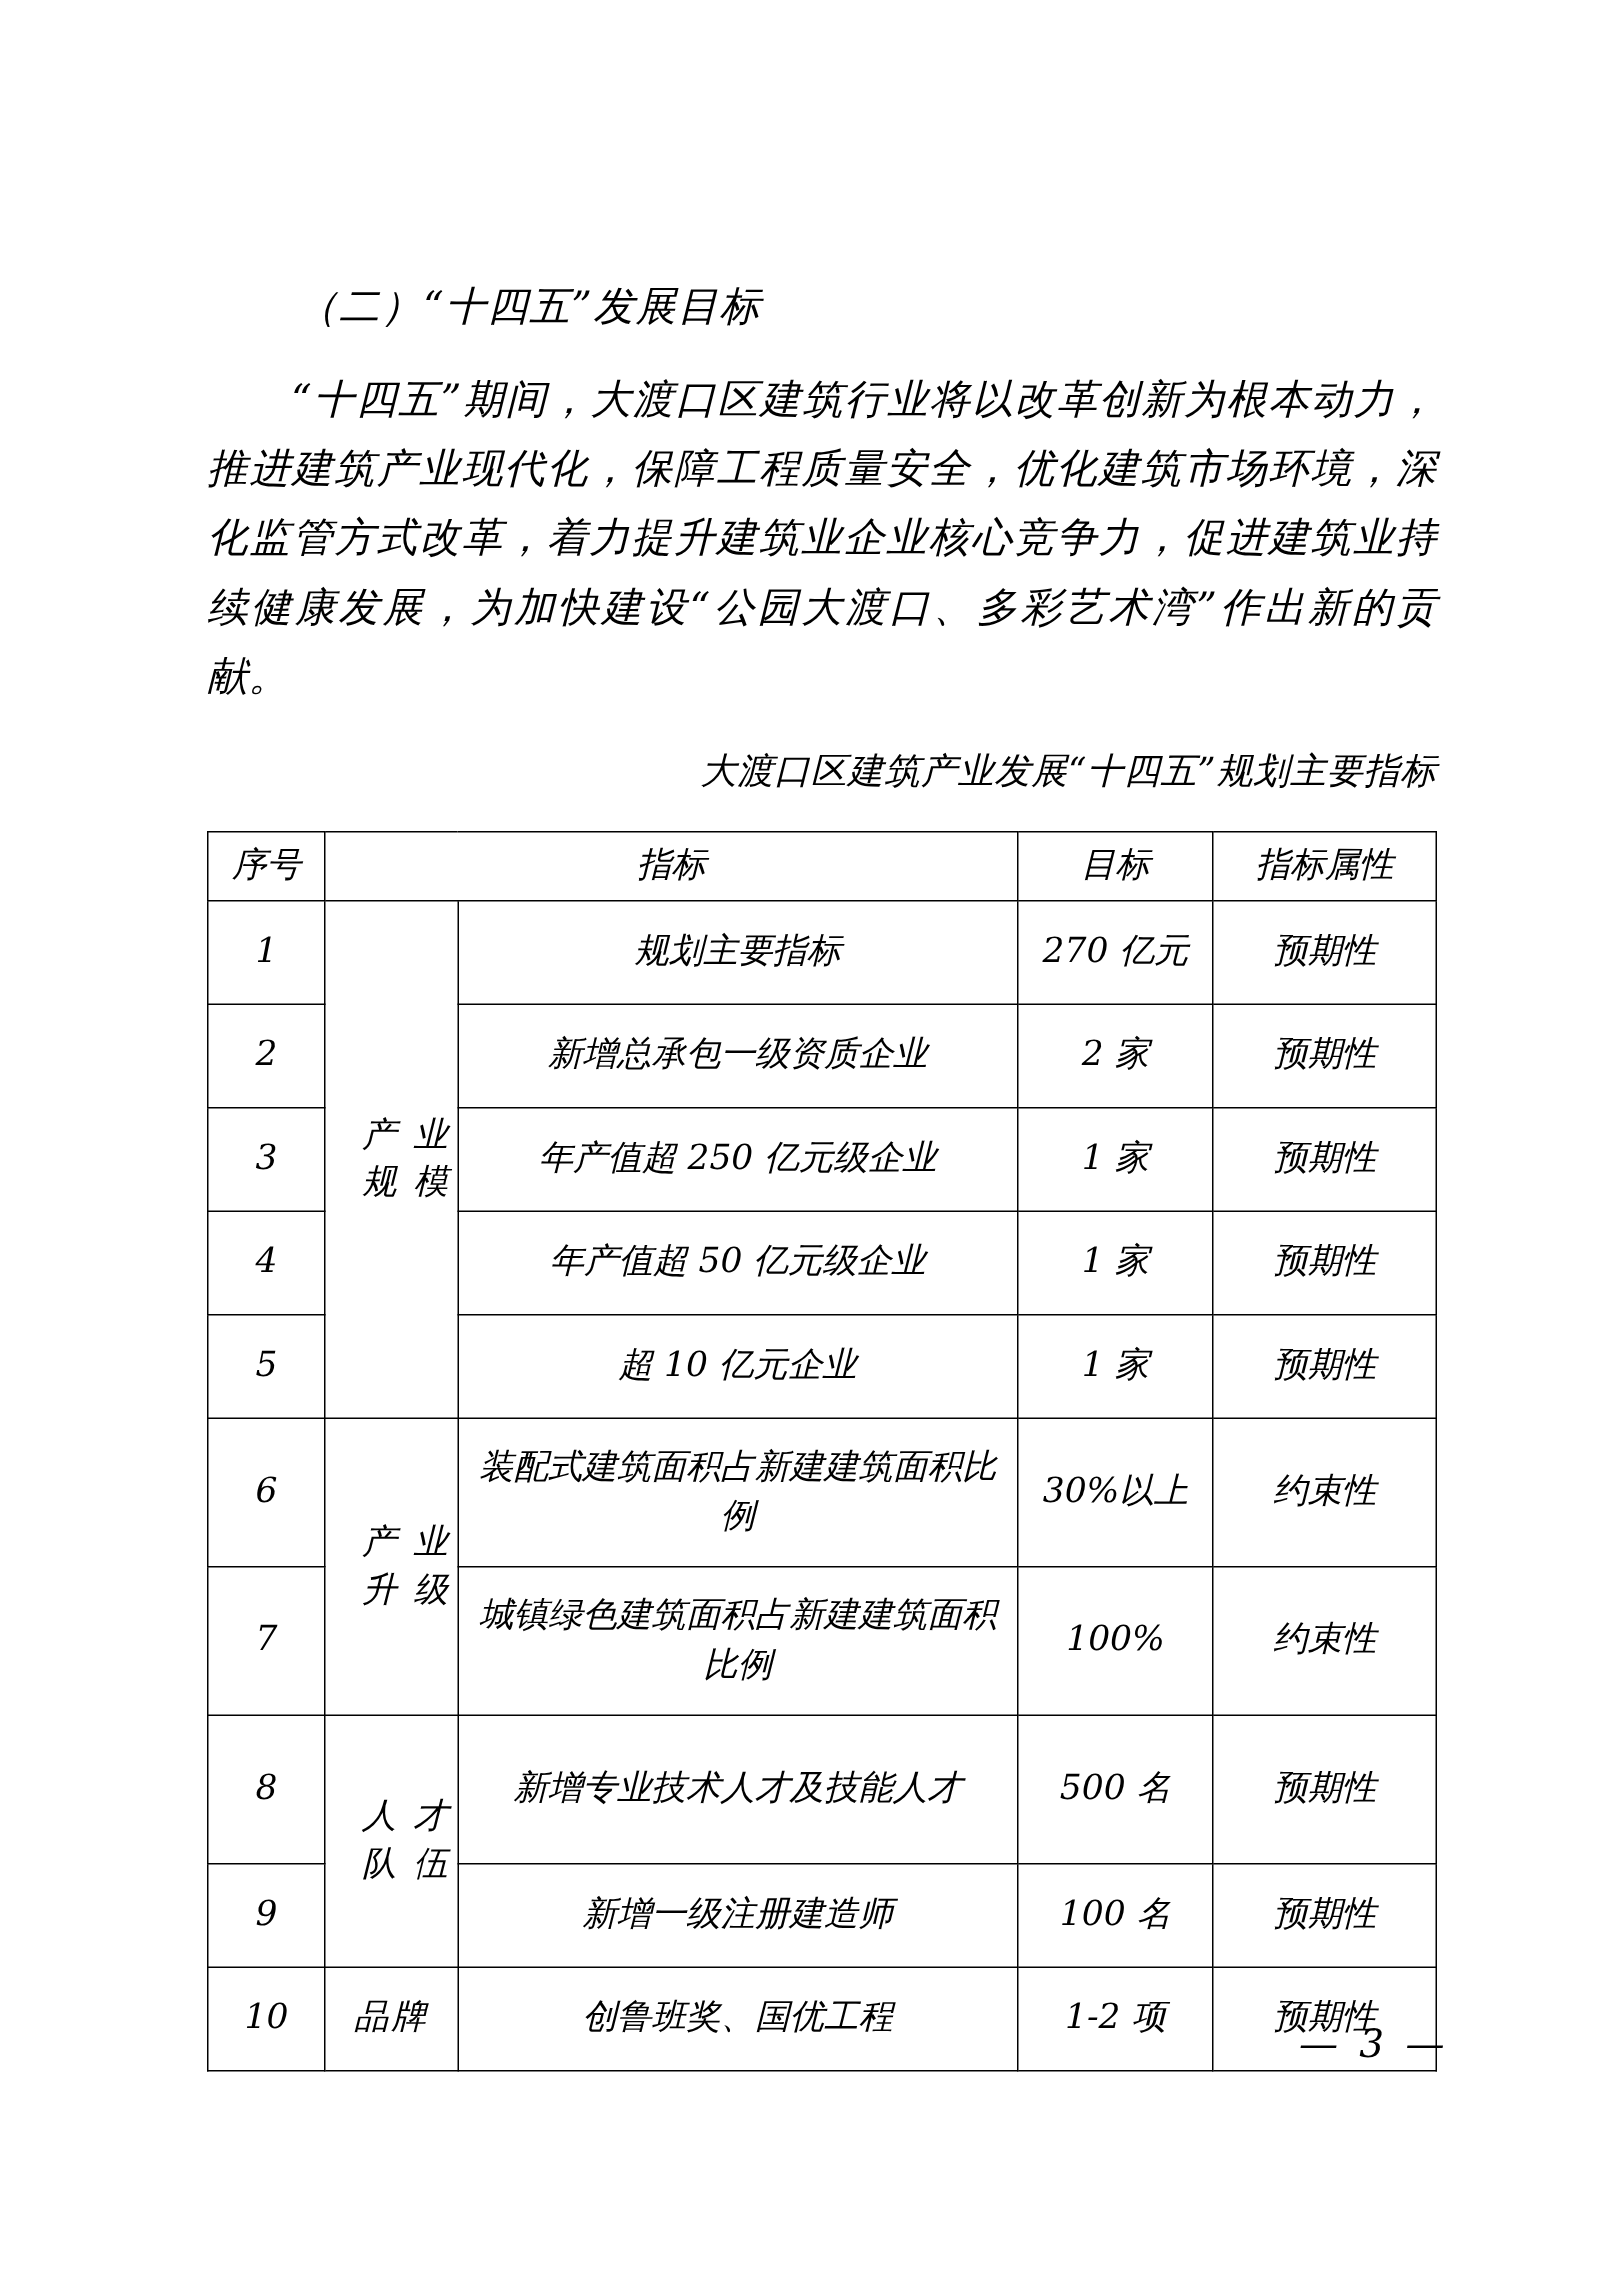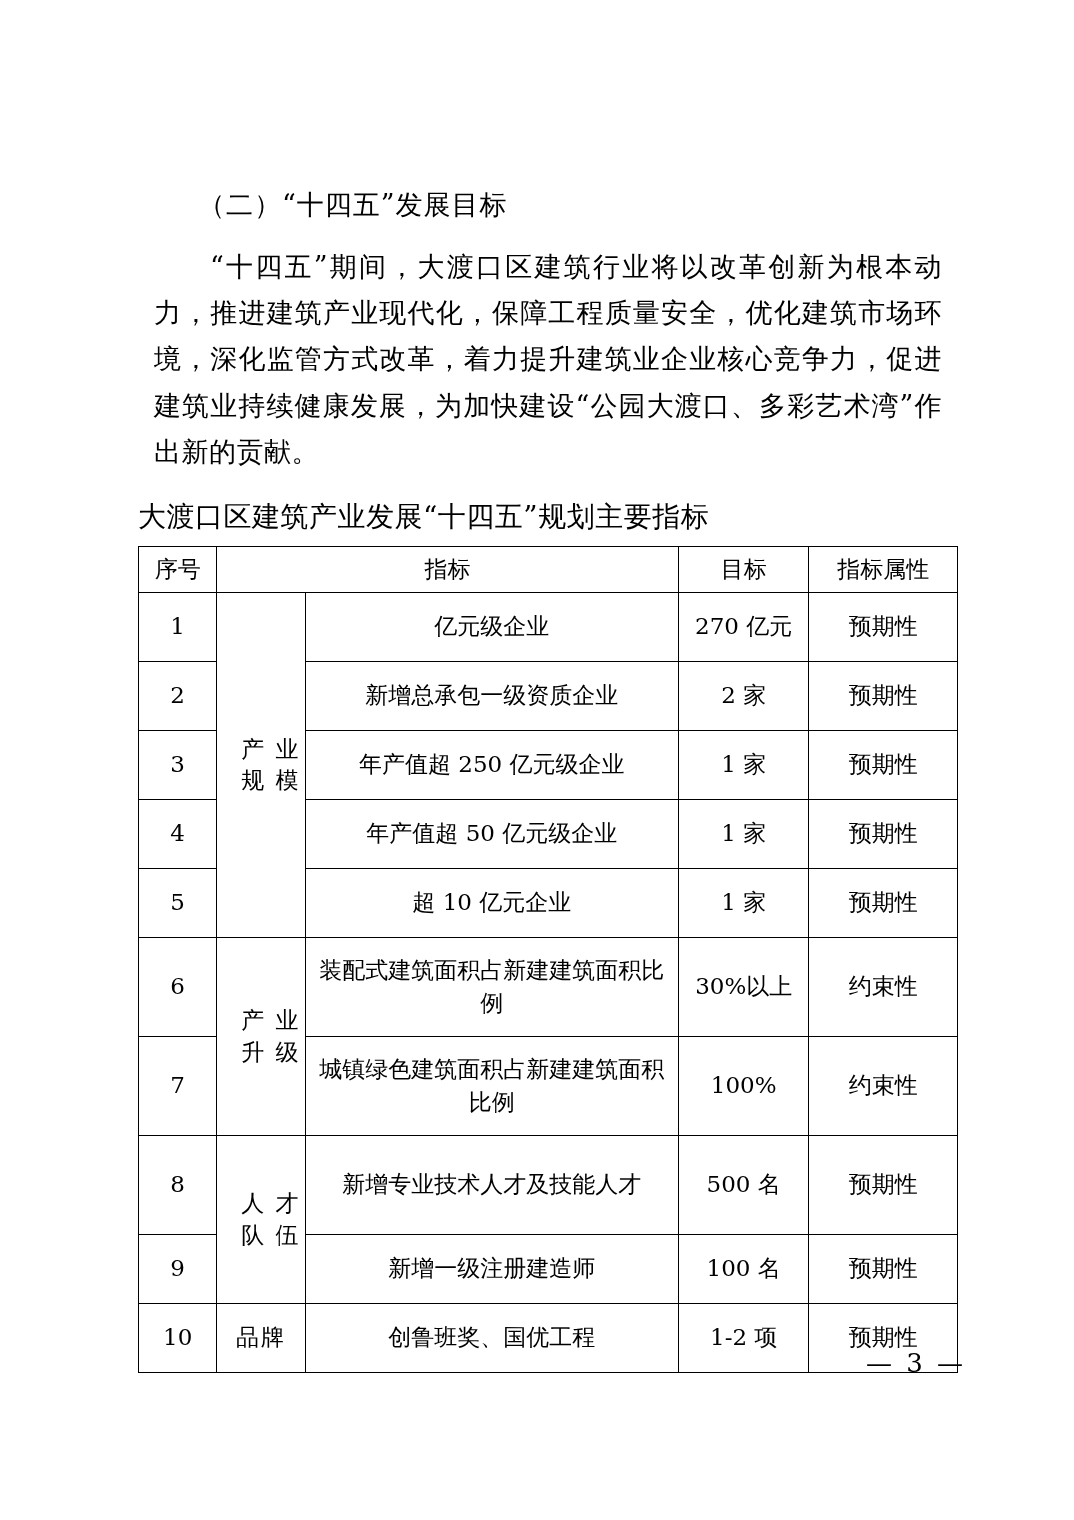--- a/index.html
+++ b/index.html
@@ -13,47 +13,48 @@
     font-family: "DejaVu Serif", "Liberation Serif", serif;
     color: #000000;
     position: relative;
     overflow: hidden;
   }
   .page {
     position: absolute;
     left: 0; top: 0;
     width: 1074px;
     height: 1320px;
+    font-style: italic;
   }
   .content {
     position: absolute;
     left: 138px;
     top: 185px;
     width: 820px;
   }
   .heading {
     font-size: 27px;
     letter-spacing: 1px;
     margin: 0 0 18px 0;
     padding-left: 60px;
     line-height: 1.5;
   }
   .body-para {
     font-size: 27px;
     line-height: 1.72;
-    margin: 16px;
+    margin: 0;
     text-align: justify;
     text-justify: inter-ideograph;
     letter-spacing: 0.5px;
     text-indent: 56px;
   }
   .table-title {
-    font-size: 28px;
-    text-align: left;
-    margin: 22px 0 10px 0;
+    font-size: 24px;
+    text-align: right;
+    margin: 22px 0 24px 0;
     letter-spacing: 0.5px;
   }
   table.indicators {
     border-collapse: collapse;
     width: 820px;
     margin: 0 auto;
     table-layout: fixed;
     padding-left: 17px;
   }
   table.indicators td, table.indicators th {
@@ -116,21 +117,21 @@
           <th>目标</th>
           <th>指标属性</th>
         </tr>
 
         <tr class="r-normal">
           <td>1</td>
           <td rowspan="5" class="cat-cell">
             <div class="cat-vert">产 业</div>
             <div class="cat-vert">规 模</div>
           </td>
-          <td>亿元级企业</td>
+          <td>规划主要指标</td>
           <td>270 亿元</td>
           <td>预期性</td>
         </tr>
 
         <tr class="r-normal">
           <td>2</td>
           <td>新增总承包一级资质企业</td>
           <td>2 家</td>
           <td>预期性</td>
         </tr>

